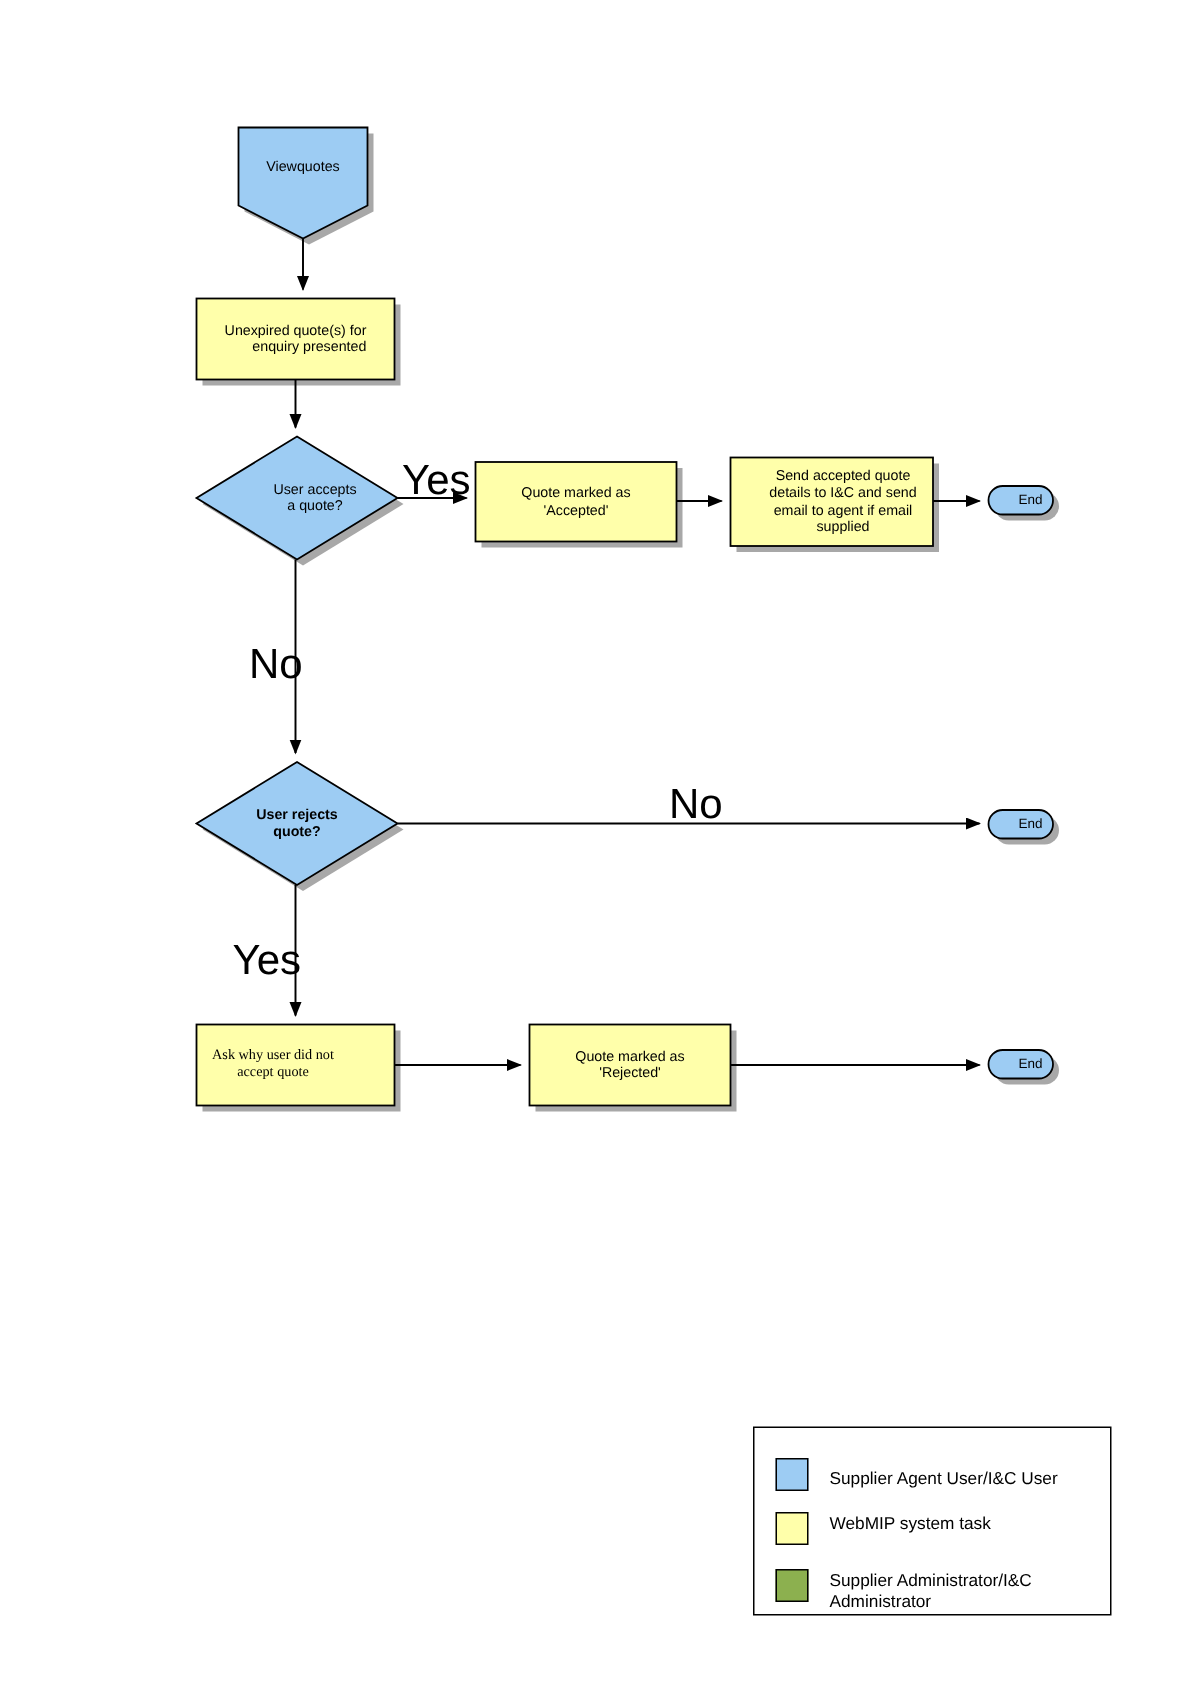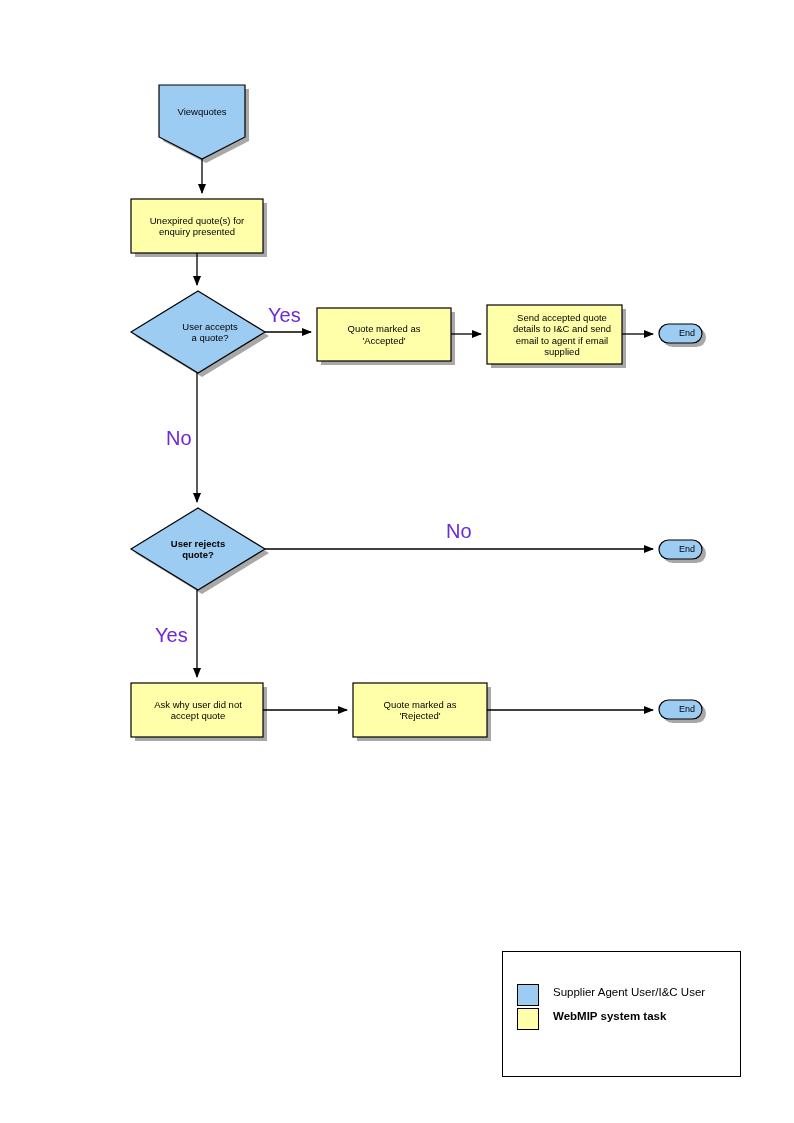--- a/index.html
+++ b/index.html
@@ -39,22 +39,22 @@
   }
   .start-label {
     font-size: 9.5px;
   }
   .end-label {
     font-size: 9px;
     padding-left: 13px;
   }
   .edge-label {
     position: absolute;
-    font-size: 20px;
-    color: #6d28d9;
+    font-size: 28px;
+    color: #000000;
     font-family: "Liberation Sans", sans-serif;
   }
   .legend-box {
     position: absolute;
     left: 502px;
     top: 951px;
     width: 239px;
     height: 126px;
     border: 1px solid #000000;
     background: #ffffff;
@@ -134,50 +134,54 @@
 
   <rect x="131" y="683" width="132" height="54" fill="#FFFFAA" stroke="#000000" stroke-width="1.2"></rect>
 
   <rect x="353" y="683" width="134" height="54" fill="#FFFFAA" stroke="#000000" stroke-width="1.2"></rect>
 
   <rect x="659" y="700" width="43" height="19" rx="9.5" fill="#9DCCF3" stroke="#000000" stroke-width="1.2"></rect>
 </svg>
 
 <div class="node-text start-label" style="left:159px; top:92px; width:86px; height:40px;">Viewquotes</div>
 
-<div class="node-text box-label" style="left:133px; top:199px; width:128px; height:54px;">Unexpired quote(s) for<br>enquiry presented</div>
+<div class="node-text box-label" style="left:133px; top:199px; width:128px; height:54px;text-align:right;">Unexpired quote(s) for<br>enquiry presented</div>
 
 <div class="node-text diamond-label" style="left:153px; top:310px; width:114px; height:44px;">User accepts<br>a quote?</div>
 
 <div class="node-text box-label" style="left:319px; top:308px; width:130px; height:53px;">Quote  marked as<br>'Accepted'</div>
 
 <div class="node-text box-label" style="left:489px; top:305px; width:146px; height:59px;">Send accepted quote<br>details to I&amp;C and send<br>email to agent if email<br>supplied</div>
 
 <div class="node-text end-label" style="left:659px; top:324px; width:43px; height:19px;">End</div>
 
 <div class="node-text diamond-label" style="left:141px; top:527px; width:114px; height:44px;font-weight:bold;">User rejects<br>quote?</div>
 
 <div class="node-text end-label" style="left:659px; top:540px; width:43px; height:19px;">End</div>
 
-<div class="node-text box-label" style="left:134px; top:683px; width:128px; height:54px;">Ask why user did not<br>accept quote</div>
+<div class="node-text box-label" style="left:118px; top:683px; width:128px; height:54px;font-family:Liberation Serif, serif;">Ask why user did not<br>accept quote</div>
 
 <div class="node-text box-label" style="left:355px; top:683px; width:130px; height:54px;">Quote  marked as<br>'Rejected'</div>
 
 <div class="node-text end-label" style="left:659px; top:700px; width:43px; height:19px;">End</div>
 
 <div class="edge-label" style="left:268px; top:304px;">Yes</div>
 
 <div class="edge-label" style="left:166px; top:427px;">No</div>
 
 <div class="edge-label" style="left:446px; top:520px;">No</div>
 
 <div class="edge-label" style="left:155px; top:624px;">Yes</div>
 
 <div class="legend-box">
-  <div class="legend-row" style="top:32px;">
+  <div class="legend-row" style="top:20px;align-items:flex-end;">
     <span class="legend-swatch" style="background:#9DCCF3;"></span>
     <span class="legend-text">Supplier Agent User/I&amp;C User</span>
   </div>
-  <div class="legend-row" style="top:56px;font-weight:bold;">
+  <div class="legend-row" style="top:56px;">
     <span class="legend-swatch" style="background:#FFFFAA;"></span>
     <span class="legend-text">WebMIP system task</span>
+  </div>
+  <div class="legend-row" style="top:94px;">
+    <span class="legend-swatch" style="background:#8CB04F;"></span>
+    <span class="legend-text">Supplier Administrator/I&amp;C<br>Administrator</span>
   </div>
 </div>
 
 </body></html>

